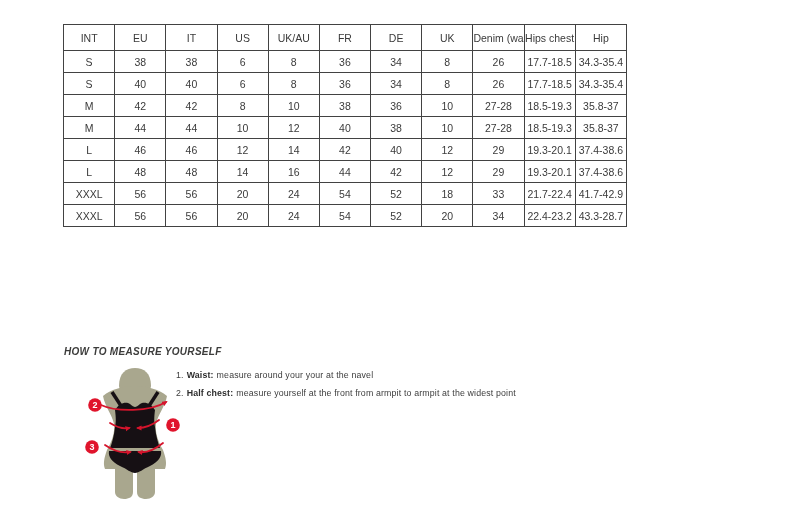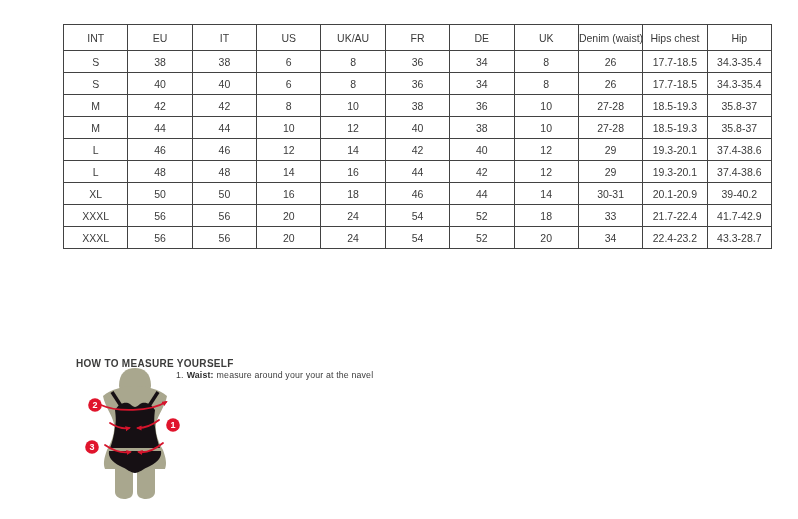--- a/index.html
+++ b/index.html
@@ -1,32 +1,32 @@
 <!DOCTYPE html>
 <html><head>
 <meta charset="utf-8">
 <style>
   html,body{margin:0;padding:0;}
   body{
     width:798px;height:519px;background:#ffffff;position:relative;overflow:hidden;
     font-family:"Liberation Sans", sans-serif;
   }
   .size-table{
-    position:absolute;left:63px;top:24px;width:709px;
+    position:absolute;left:63px;top:24px;width:564px;
     border-collapse:collapse;table-layout:fixed;
     font-size:10.5px;color:#3a3a3a;
   }
   .size-table th,.size-table td{
     border:1px solid #424242;text-align:center;vertical-align:middle;
     font-weight:normal;padding:0;height:21px;overflow:hidden;white-space:nowrap;
   }
   .size-table th{height:25px;}
   .measure-heading{
-    position:absolute;left:64px;top:346px;margin:12px;
-    font-size:10px;font-weight:bold;color:#3c3c3b;letter-spacing:.3px;
+    position:absolute;left:64px;top:346px;margin:0;
+    font-size:10px;font-weight:bold;color:#3c3c3b;letter-spacing:.3px;font-style:italic;
   }
   .mannequin-wrap{position:absolute;left:82px;top:366px;width:106px;height:138px;}
   .measure-list{
     position:absolute;left:176px;top:370px;width:440px;
     margin:0;padding:0;list-style:none;
     font-size:8.8px;line-height:10px;color:#3d3d3d;letter-spacing:.15px;
   }
   .measure-list li{margin-bottom:7.5px;}
   .measure-list b{font-weight:bold;color:#2e2e2e;}
   .step-num{margin-right:3px;}
@@ -131,33 +131,20 @@
           <td>14</td>
           <td>16</td>
           <td>44</td>
           <td>42</td>
           <td>12</td>
           <td>29</td>
           <td>19.3-20.1</td>
           <td>37.4-38.6</td>
         </tr>
         <tr>
-          <td>XL</td>
-          <td>50</td>
-          <td>50</td>
-          <td>16</td>
-          <td>18</td>
-          <td>46</td>
-          <td>44</td>
-          <td>14</td>
-          <td>30-31</td>
-          <td>20.1-20.9</td>
-          <td>39-40.2</td>
-        </tr>
-        <tr>
           <td>XXXL</td>
           <td>56</td>
           <td>56</td>
           <td>20</td>
           <td>24</td>
           <td>54</td>
           <td>52</td>
           <td>18</td>
           <td>33</td>
           <td>21.7-22.4</td>
@@ -212,15 +199,18 @@
       <text class="badge-num" x="91" y="62.2" text-anchor="middle">1</text>
       <circle class="badge" cx="10" cy="81" r="6.8"></circle>
       <text class="badge-num" x="10" y="84.2" text-anchor="middle">3</text>
     </svg>
   </div>
 
   <ol class="measure-list">
     <li>
       <span class="step-num">1.</span><b class="step-label">Waist:</b><span>measure around your your at the navel</span>
     </li>
+    <li>
+      <span class="step-num">2.</span><b class="step-label">Half chest:</b><span>measure yourself at the front from armpit to armpit at the widest point</span>
+    </li>
   </ol>
 
 </div>
 
 </body></html>

